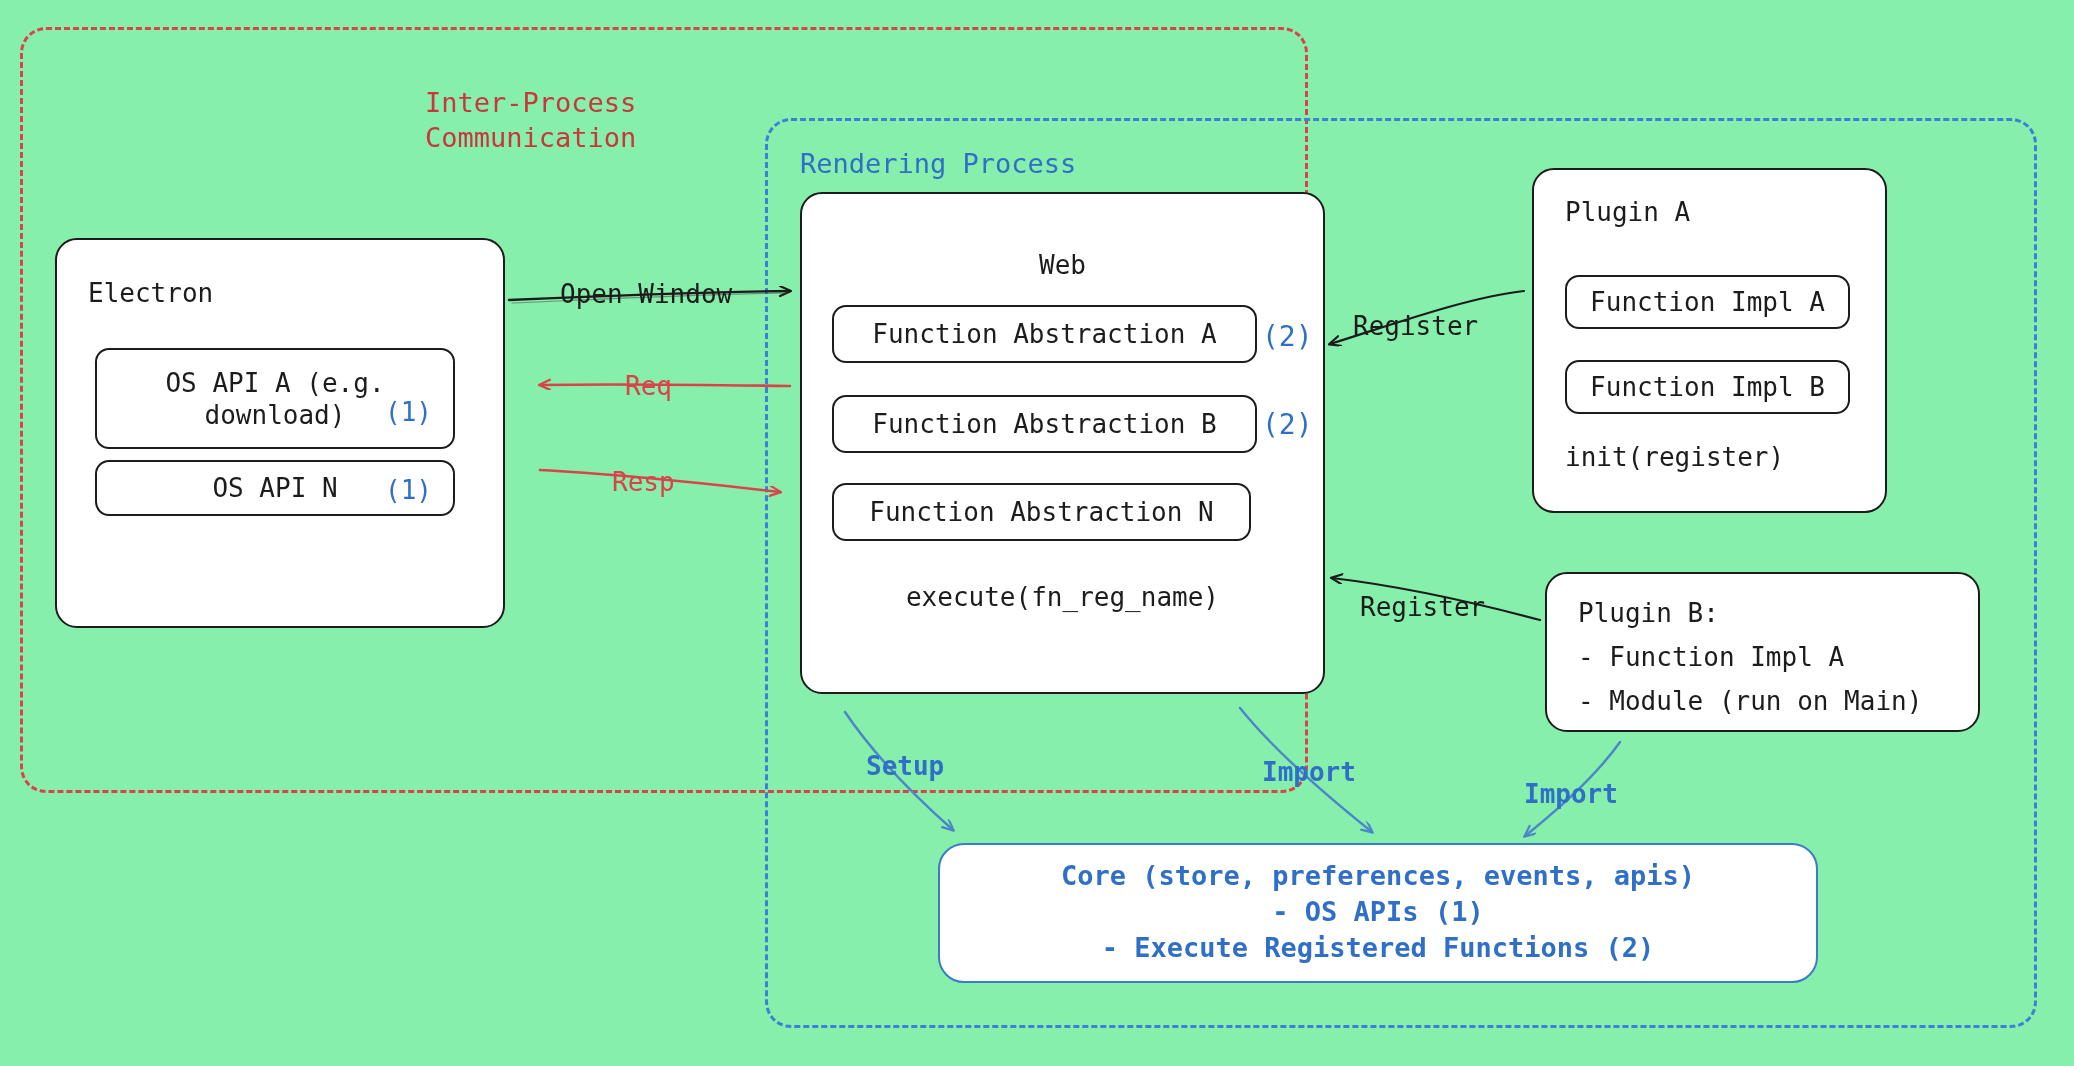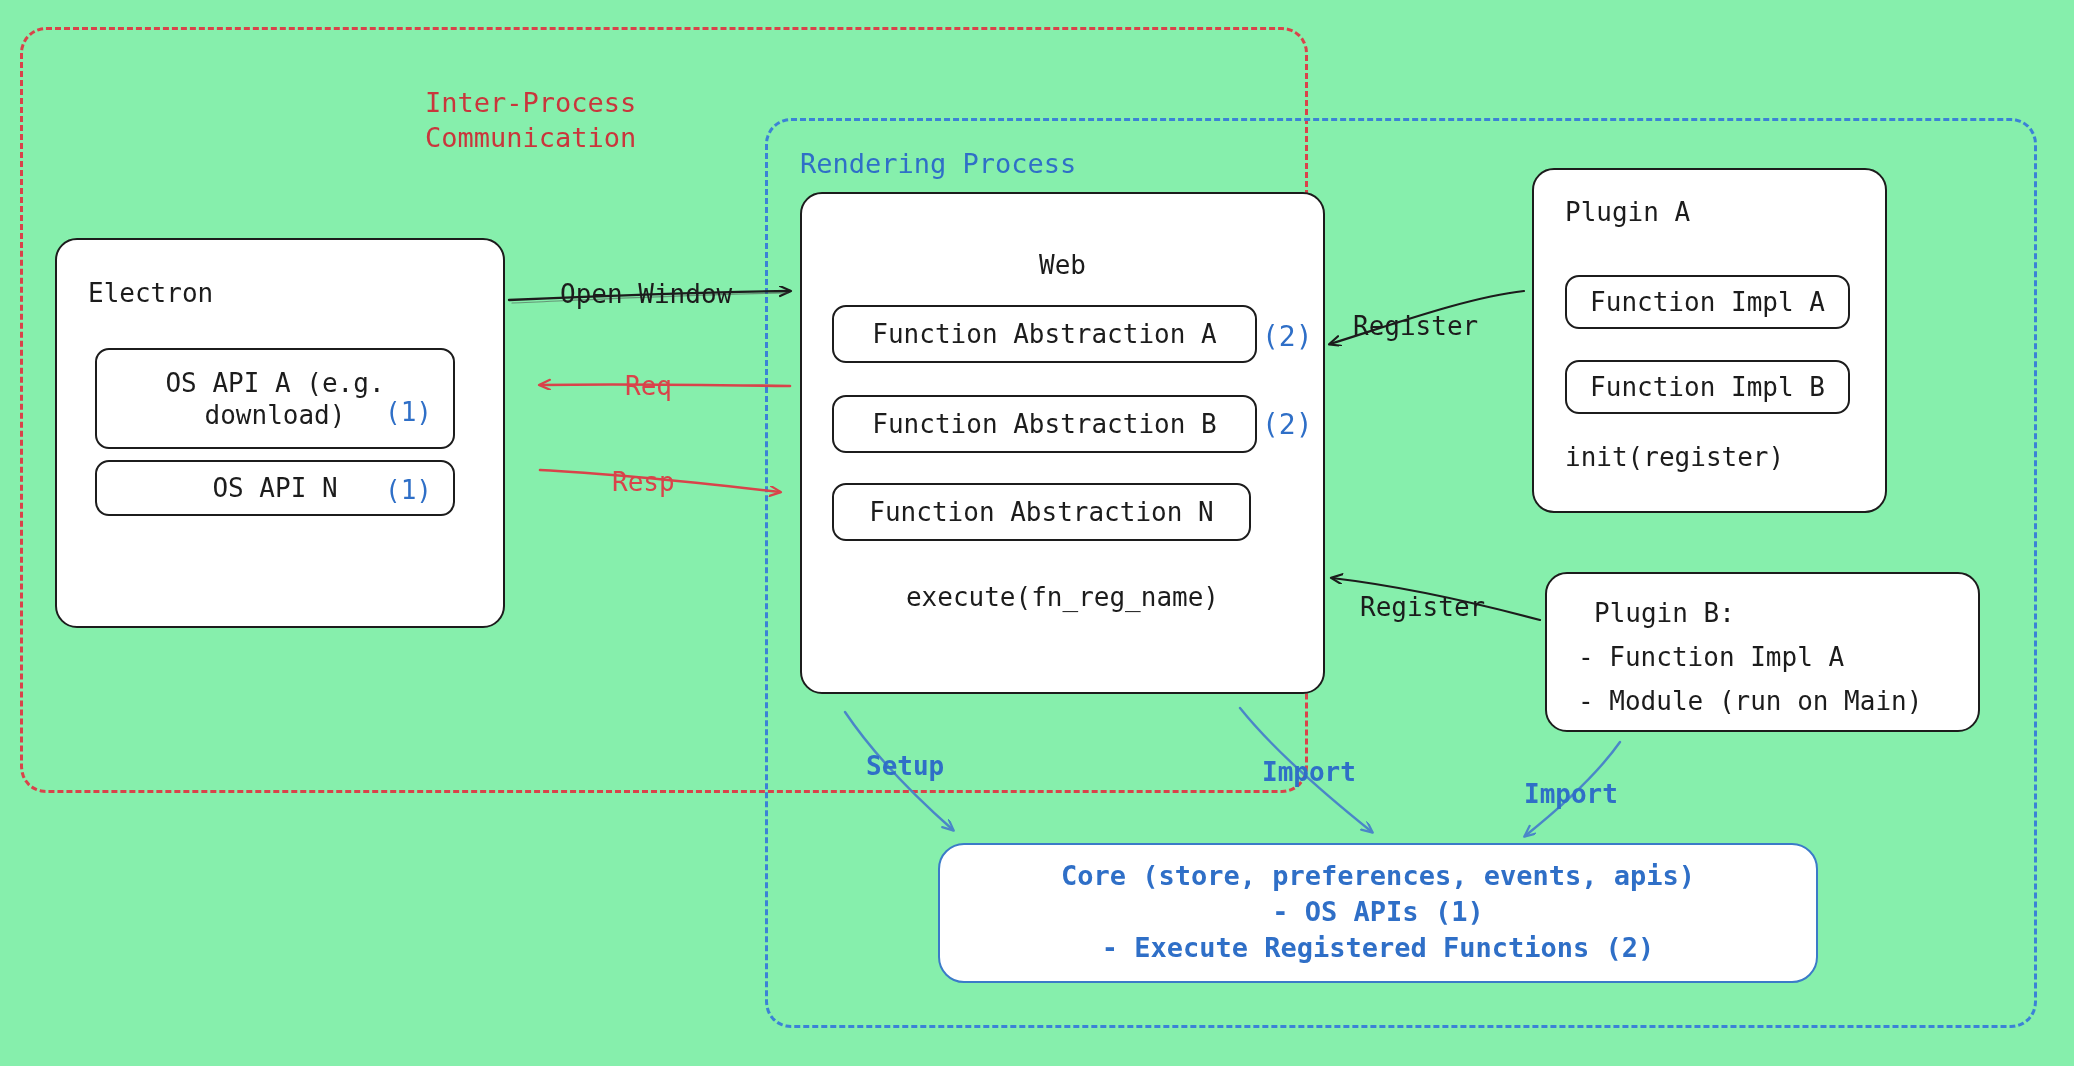--- a/index.html
+++ b/index.html
@@ -107,21 +107,21 @@
   #fa-b-num   { left: 1262px; top: 408px; color: #2f6fc7; font-size: 28px; }
   #execute-lbl{ left: 800px; top: 580px; width: 525px; }
   
   #plugin-a-box   { left: 1532px; top: 168px; width: 355px; height: 345px; }
   #plugin-a-title { left: 1565px; top: 195px; text-align: left; }
   #fn-impl-a      { left: 1565px; top: 275px; width: 285px; height: 54px; }
   #fn-impl-b      { left: 1565px; top: 360px; width: 285px; height: 54px; }
   #init-reg       { left: 1565px; top: 440px; text-align: left; }
   
   #plugin-b-box   { left: 1545px; top: 572px; width: 435px; height: 160px; }
-  #plugin-b-l1    { left: 1578px; top: 596px; text-align: left; margin-left: 16px; }
+  #plugin-b-l1    { left: 1578px; top: 596px; text-align: left; }
   #plugin-b-l2    { left: 1578px; top: 640px; text-align: left; }
   #plugin-b-l3    { left: 1578px; top: 684px; text-align: left; }
   
   #core-box {
     left: 938px; top: 843px; width: 880px; height: 140px;
     border: 2.4px solid #3b7bc8; border-radius: 26px;
   }
   #core-text {
     left: 938px; top: 858px; width: 880px;
     color: #2f6fc7; font-weight: bold; font-size: 27px; line-height: 36px;

